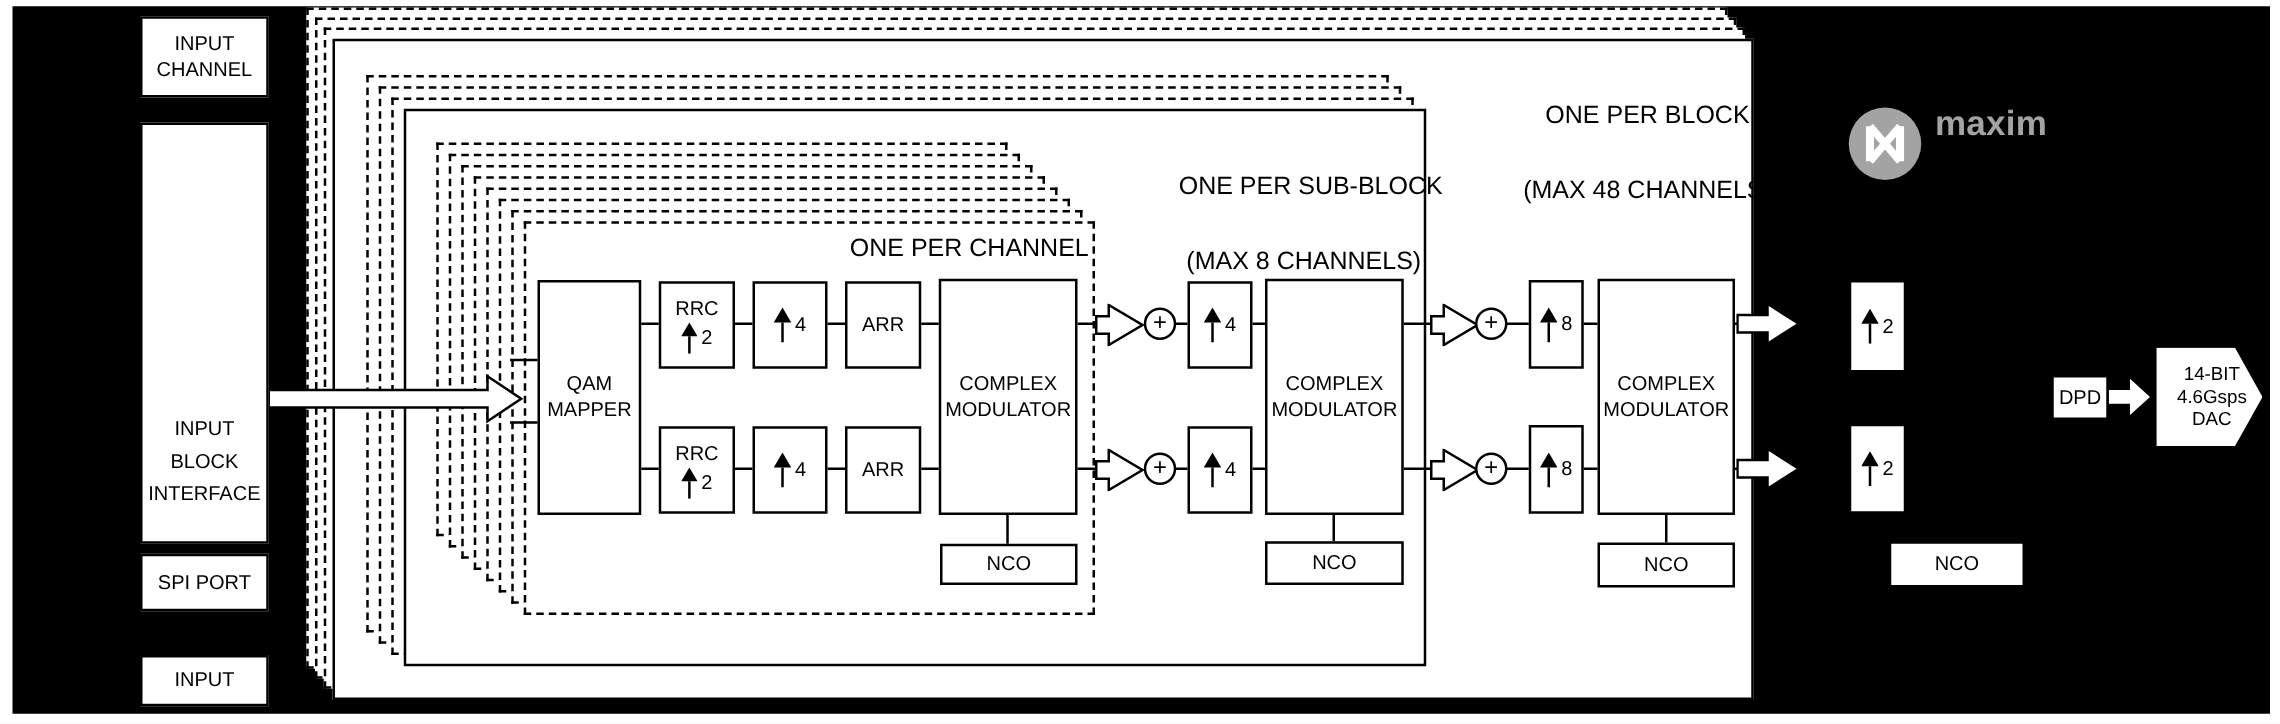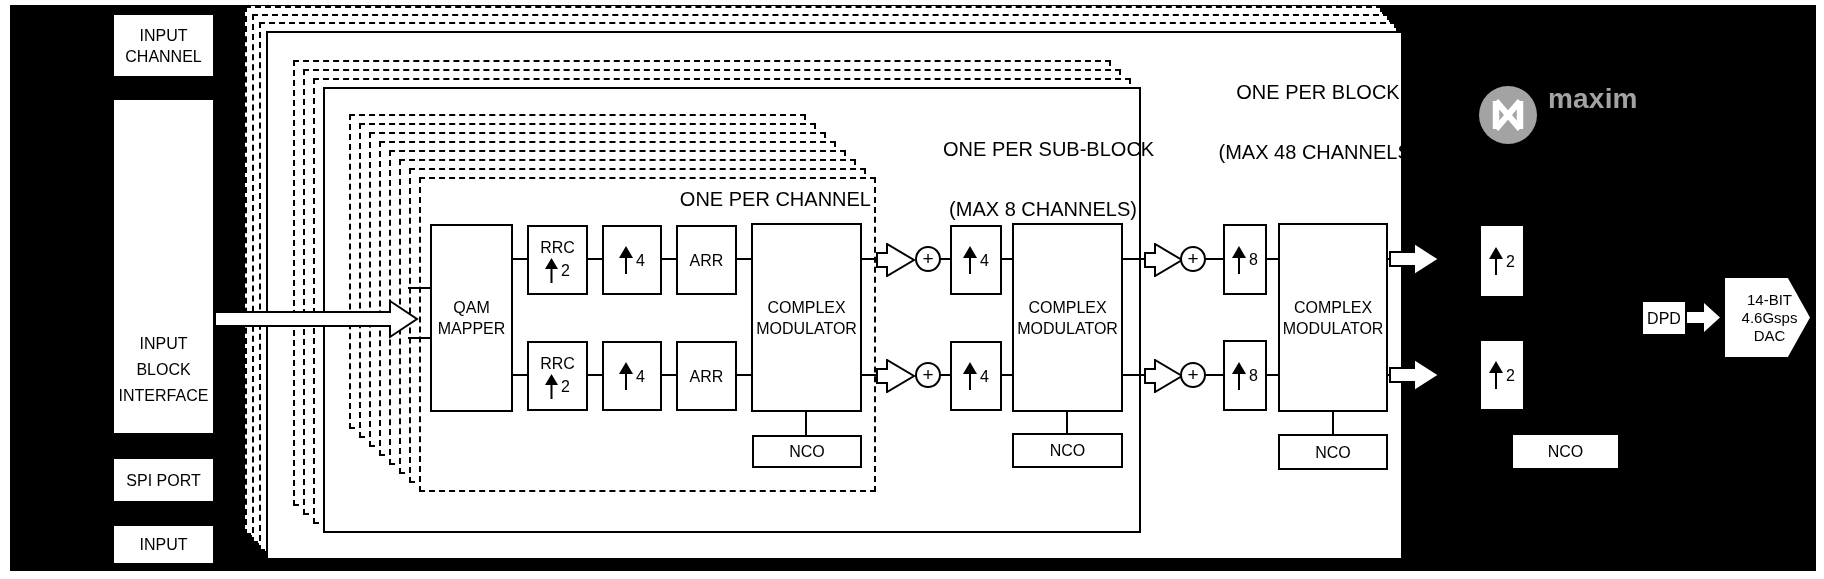--- a/index.html
+++ b/index.html
@@ -250,21 +250,21 @@
 
   <div class="box" style="left:112px;top:13px;width:103px;height:65px;">
     <div>INPUT</div>
     <div>CHANNEL</div>
   </div>
   <div class="box" style="left:112px;top:98px;width:103px;height:337px;justify-content:flex-end;padding-bottom:24px;line-height:26px;">
     <div>INPUT</div>
     <div>BLOCK</div>
     <div>INTERFACE</div>
   </div>
-  <div class="box" style="left:112px;top:457px;width:103px;height:46px;justify-content:center;">
+  <div class="box" style="left:112px;top:443px;width:103px;height:46px;justify-content:center;">
     <div>SPI PORT</div>
   </div>
   <div class="box" style="left:112px;top:524px;width:103px;height:41px;">
     <div>INPUT</div>
   </div>
 
   <div class="box noborder" style="left:1481px;top:226px;width:42px;height:70px;">
     <span class="upn">
       <svg width="14" height="28" viewBox="0 0 14 28">
         <polygon points="7,0 14,12 0,12" fill="#000"></polygon>

